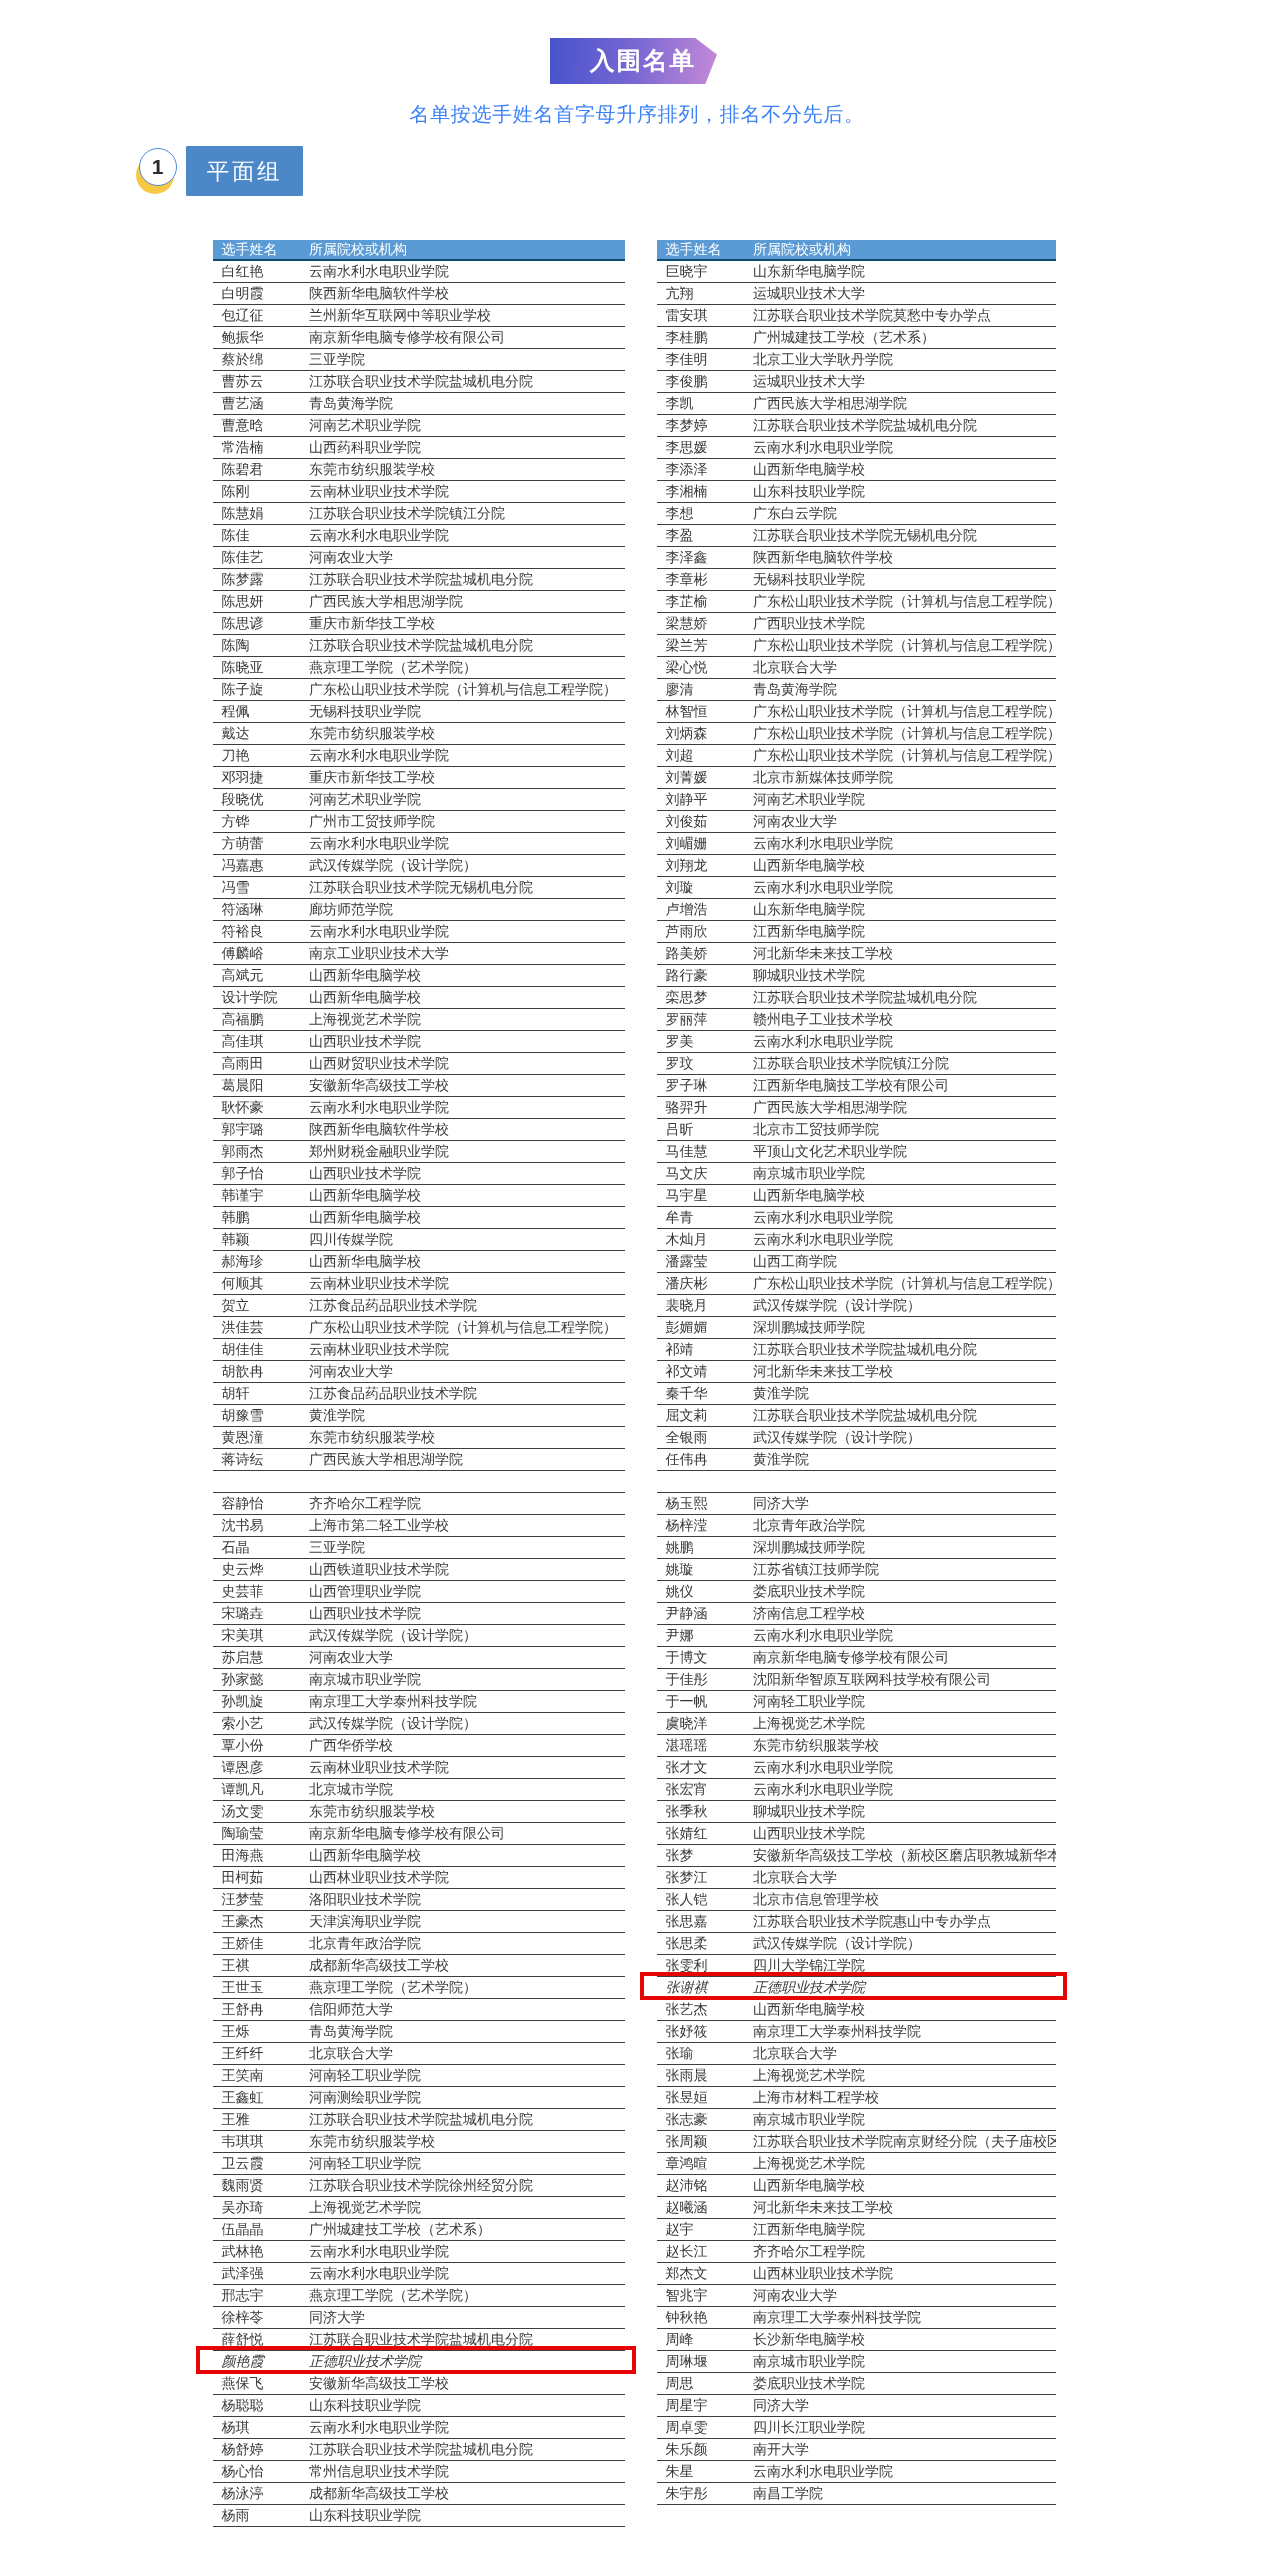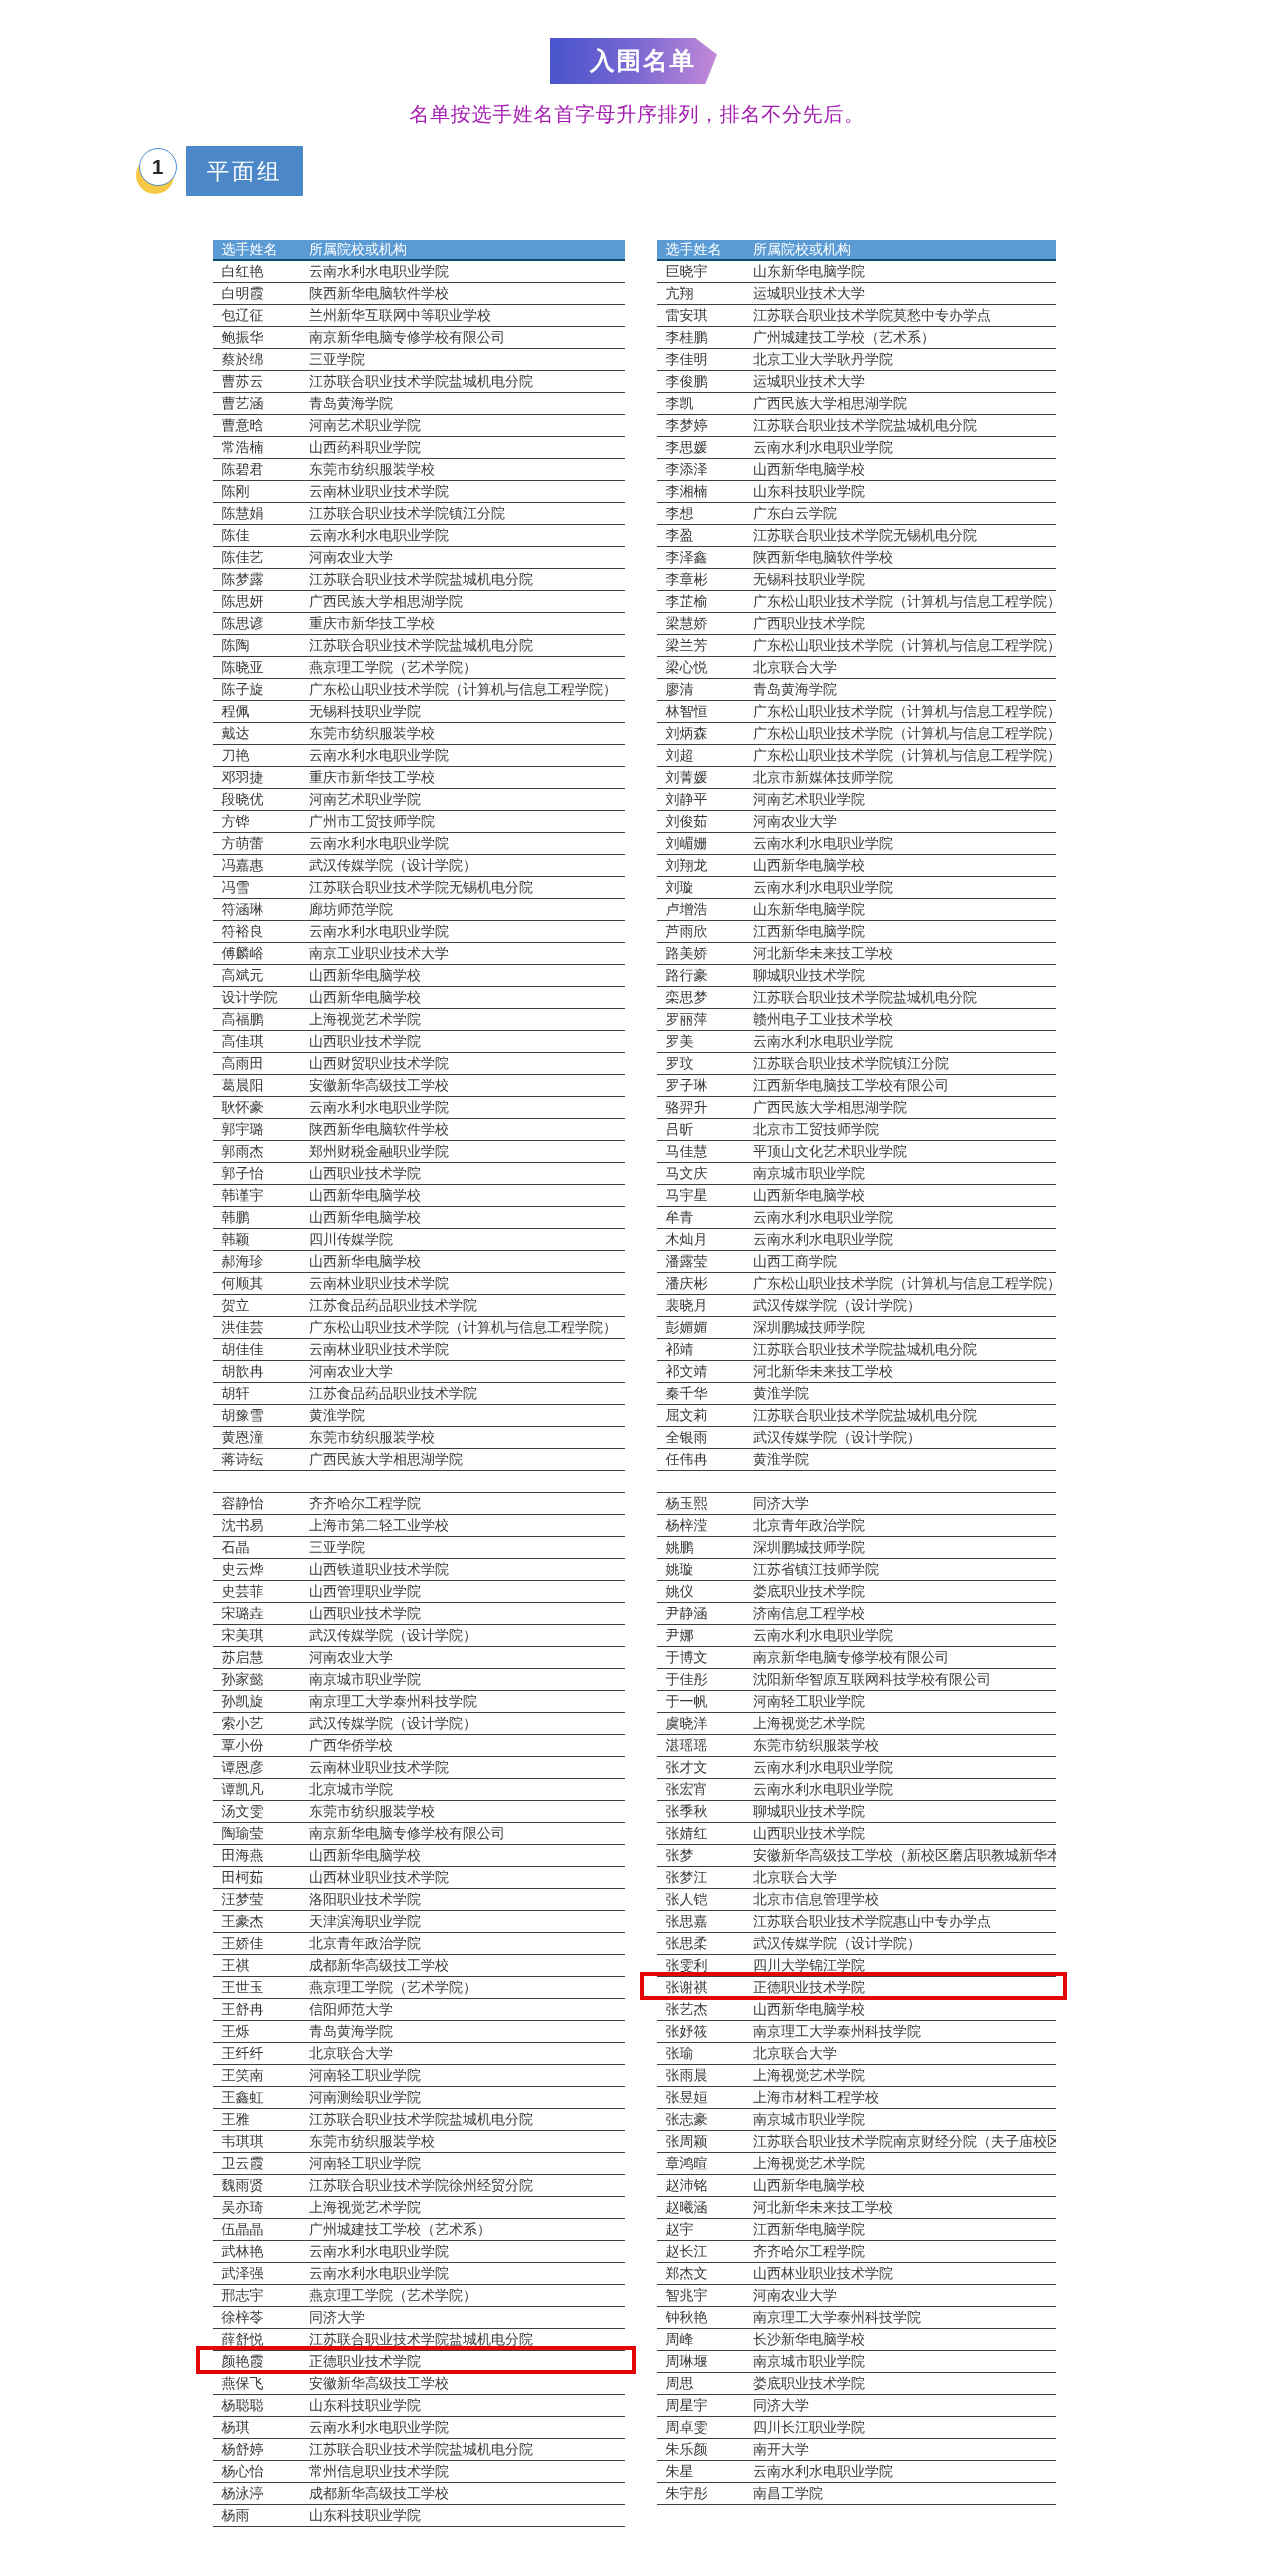--- a/index.html
+++ b/index.html
@@ -14,21 +14,21 @@
     background:linear-gradient(95deg,#4753cc 0%,#7a68d2 52%,#c58ad8 100%);
     clip-path:polygon(0 0,87% 0,100% 36%,93% 100%,0 100%);
     display:flex;align-items:center;justify-content:flex-start;
   }
   .banner-text{
     color:#ffffff;font-size:24.5px;font-weight:bold;letter-spacing:2px;
     padding-left:20px;line-height:46px;margin-left:20px;
   }
   .subtitle{
     position:absolute;left:219px;top:101px;width:836px;
-    text-align:center;font-size:20px;color:#a21caf;letter-spacing:0.7px;
+    text-align:center;font-size:20px;color:#3b82f6;letter-spacing:0.7px;
   }
   
   .badge{position:absolute;left:136px;top:147px;width:46px;height:50px;}
   .badge-yellow{
     position:absolute;left:0px;top:9.3px;width:38px;height:38px;
     border-radius:50%;background:#f7c844;
   }
   .badge-circle{
     position:absolute;left:2.6px;top:1.3px;width:36px;height:36px;border-radius:50%;
     background:#ffffff;border:1.3px solid #4a8fd4;
@@ -51,21 +51,21 @@
     border-bottom:2px solid #0c4a6e;box-sizing:content-box;
   }
   .c-name{width:96px;padding-left:8.6px;box-sizing:border-box;flex:none;
     white-space:nowrap;overflow:hidden;}
   .c-org{flex:1;white-space:nowrap;overflow:hidden;}
   .row{
     height:22px;display:flex;align-items:center;
     border-bottom:1.3px solid #3d3d3d;box-sizing:border-box;
     font-size:14px;color:#383838;background:#ffffff;
   }
-  .row.hl{position:relative;}
+  .row.hl{position:relative;font-style:italic;}
   .row.hl::after{
     content:"";position:absolute;top:-4.6px;bottom:-2px;left:-17px;right:-10.6px;
     border:4px solid #e60505;pointer-events:none;z-index:5;
   }
 </style>
 </head>
 <body>
 
 <div class="banner">
   <span class="banner-text">入围名单</span>

